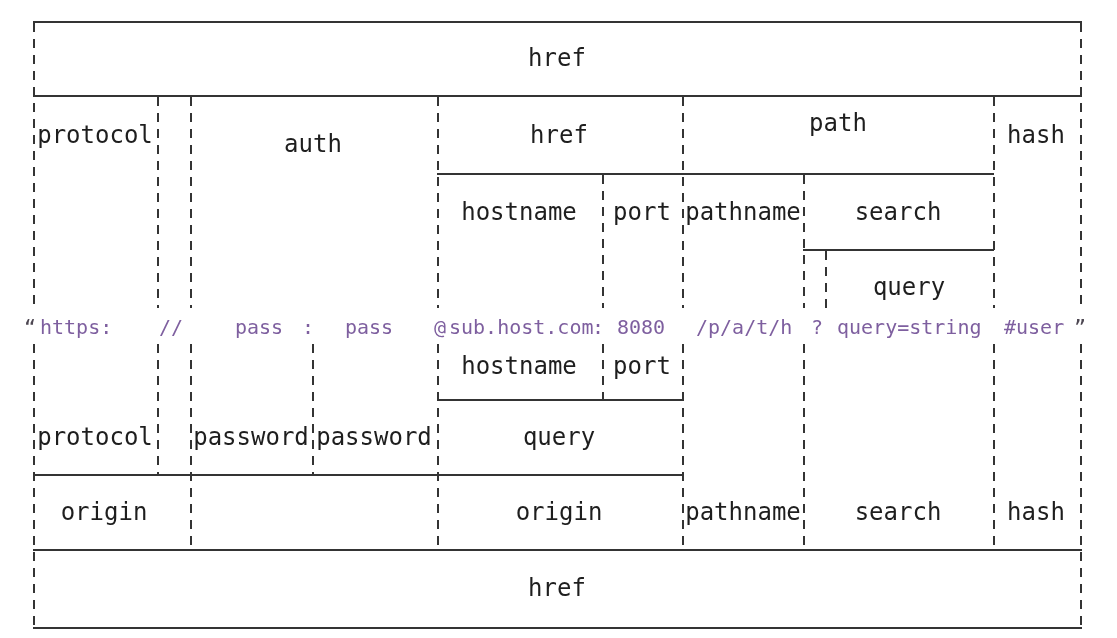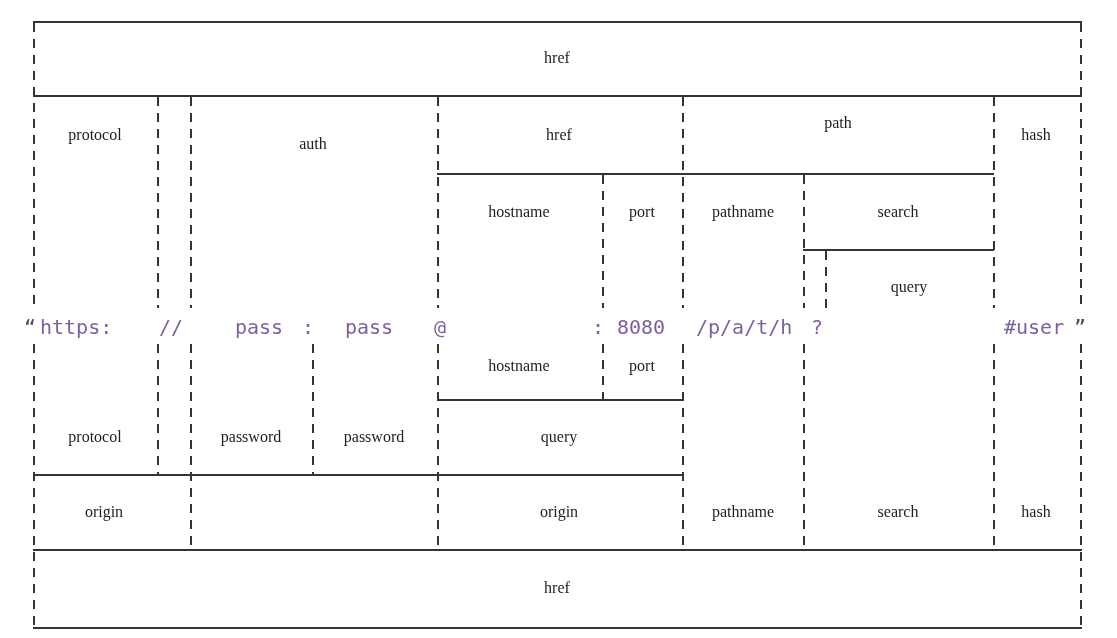--- a/index.html
+++ b/index.html
@@ -4,21 +4,21 @@
 <style>
   html,body { margin:0; padding:0; background:#fff; }
   .stage {
     position:relative; width:1117px; height:638px; background:var(--bg,#fff);
     font-family:"DejaVu Sans Mono", monospace; overflow:hidden;
   }
   .hl { position:absolute; height:2px; background:var(--line,#343434); }
   .vl { position:absolute; width:2px;
         background:repeating-linear-gradient(to bottom, var(--line,#343434) 0 9px, transparent 9px 16px); }
   .lbl { position:absolute; transform:translate(-50%,-50%);
-         font-size:16px; color:var(--label,#1e1e1e); white-space:nowrap;font-family:Liberation Serif, serif; }
+         font-size:24px; color:var(--label,#1e1e1e); white-space:nowrap; }
   .useg { position:absolute; top:315px; font-size:20px; color:var(--url,#7e5f9f); white-space:pre; }
   .quote { color:var(--quote,#4d4752); }
 </style>
 </head>
 <body>
 
 <div class="stage">
 
   <div class="hl" style="left:33px;top:21px;width:1049px"></div>
   <div class="hl" style="left:33px;top:95px;width:1049px"></div>
@@ -63,24 +63,26 @@
   <span class="lbl" style="left:898px;top:212px">search</span>
   <span class="lbl" style="left:909px;top:287px">query</span>
 
   <span class="useg quote" style="left:24px">“</span>
   <span class="useg" style="left:40px">https:</span>
   <span class="useg" style="left:159px">//</span>
   <span class="useg" style="left:235px">pass</span>
   <span class="useg" style="left:302px">:</span>
   <span class="useg" style="left:345px">pass</span>
   <span class="useg" style="left:434px">@</span>
+  <span class="useg" style="left:449px">sub.host.com</span>
   <span class="useg" style="left:592px">:</span>
   <span class="useg" style="left:617px">8080</span>
   <span class="useg" style="left:696px">/p/a/t/h</span>
   <span class="useg" style="left:811px">?</span>
+  <span class="useg" style="left:837px">query=string</span>
   <span class="useg" style="left:1004px">#user</span>
   <span class="useg quote" style="left:1074px">”</span>
 
   <span class="lbl" style="left:519px;top:366px">hostname</span>
   <span class="lbl" style="left:642px;top:366px">port</span>
   <span class="lbl" style="left:95px;top:437px">protocol</span>
   <span class="lbl" style="left:251px;top:437px">password</span>
   <span class="lbl" style="left:374px;top:437px">password</span>
   <span class="lbl" style="left:559px;top:437px">query</span>
   <span class="lbl" style="left:104px;top:512px">origin</span>

